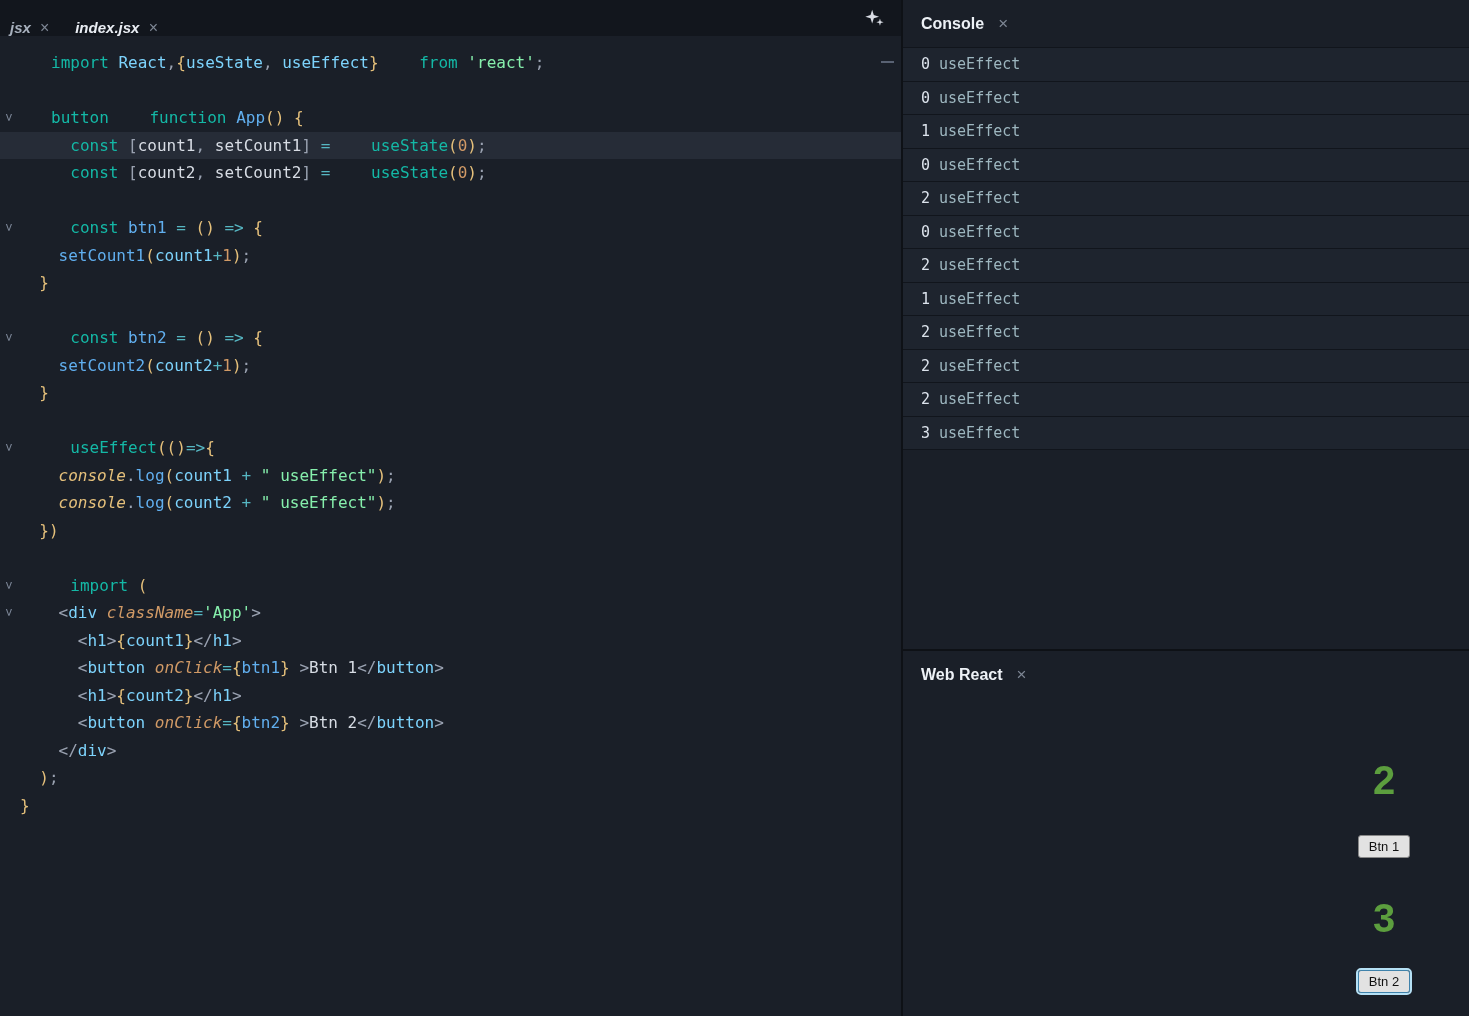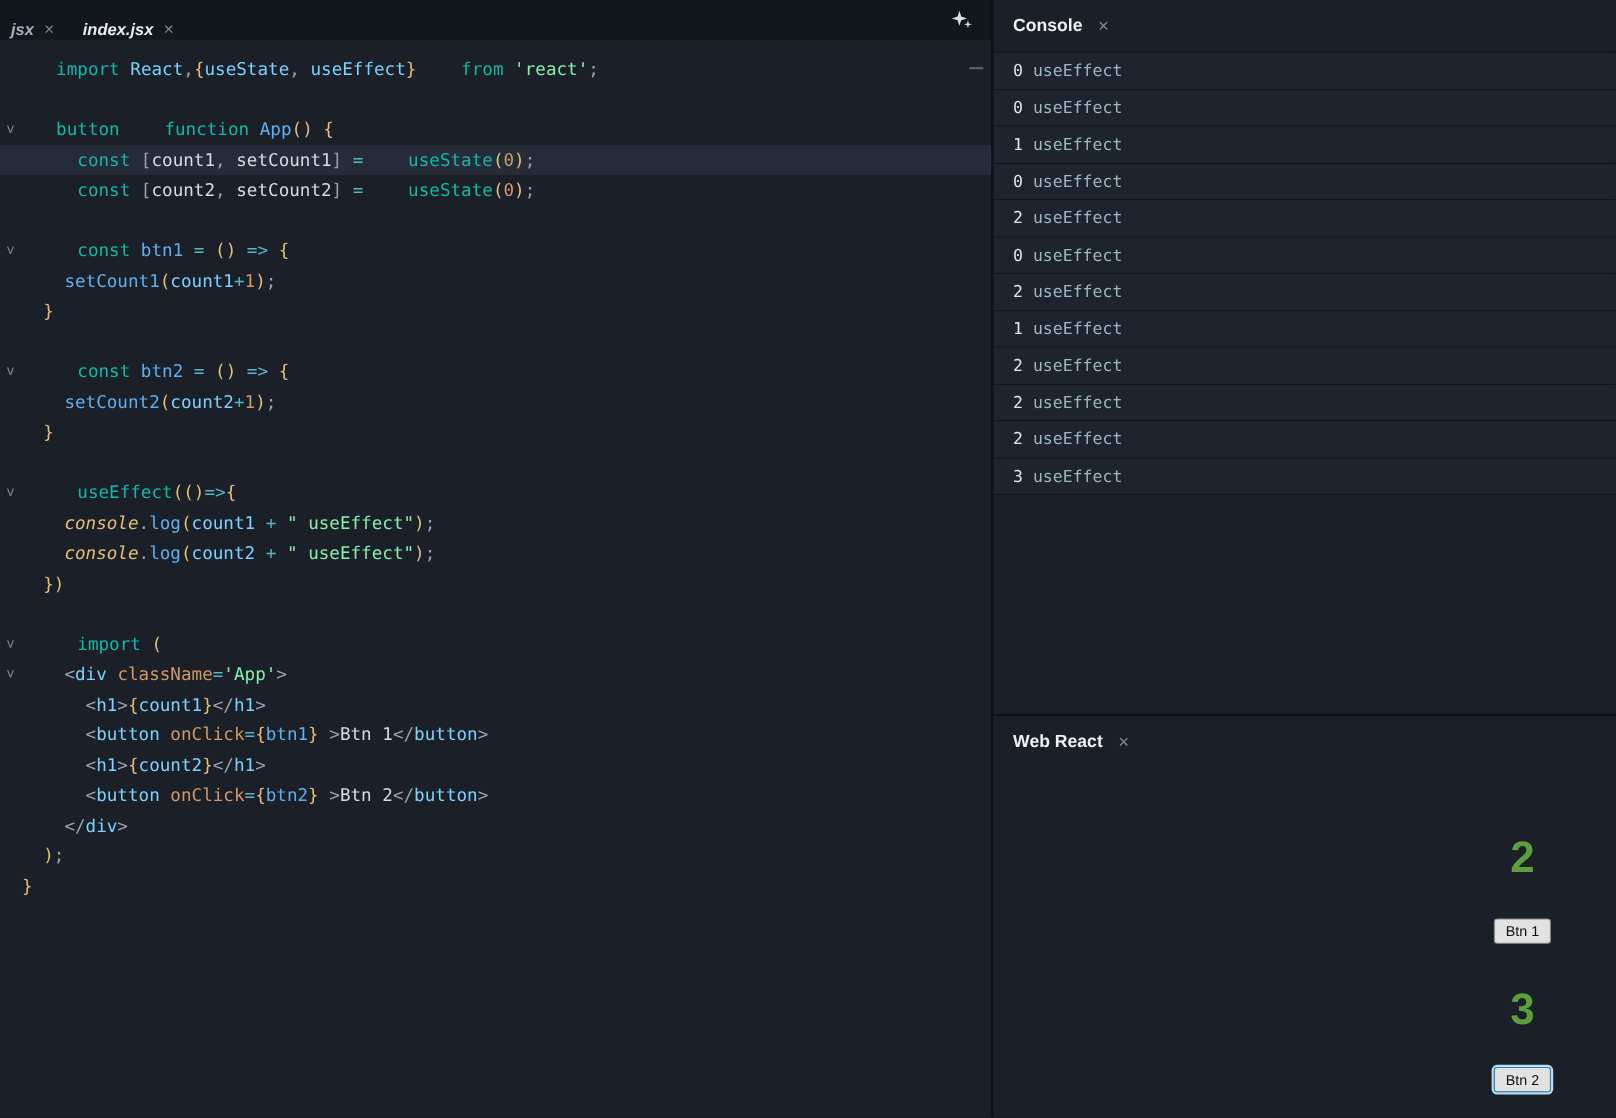--- a/index.html
+++ b/index.html
@@ -42,21 +42,21 @@
   .tk-kw   { color: #14b8a6; margin-left: 31px; }
   .tk-tag  { color: #7dd3fc; }
   .tk-fn   { color: #61afef; }
   .tk-br   { color: #e5c07b; }
   .tk-pun  { color: #9aa2b1; }
   .tk-op   { color: #56b6c2; }
   .tk-num  { color: #d19a66; }
   .tk-str  { color: #86efac; }
   .tk-pln  { color: #d7dce4; }
   .tk-obj  { color: #e5c07b; font-style: italic; }
-  .tk-attr { color: #d19a66; }
+  .tk-attr { color: #d19a66; font-style: italic; }
 
   
   .right-col { flex: 1; display: flex; flex-direction: column; min-width: 0; }
   .panel-header { height: 47px; display: flex; align-items: center; padding: 0 18px; gap: 14px; }
   .panel-title { font-size: 16px; font-weight: 700; color: #edf1f6; }
   .panel-close { color: #7e8795; font-size: 17px; cursor: pointer; }
 
   .console-pane { flex: 0 0 651px; height: 651px; display: flex; flex-direction: column; border-bottom: 2px solid #0e1116; background: #1a1f28; }
   .console-rows { border-top: 1px solid #11151c; }
   .console-row {

